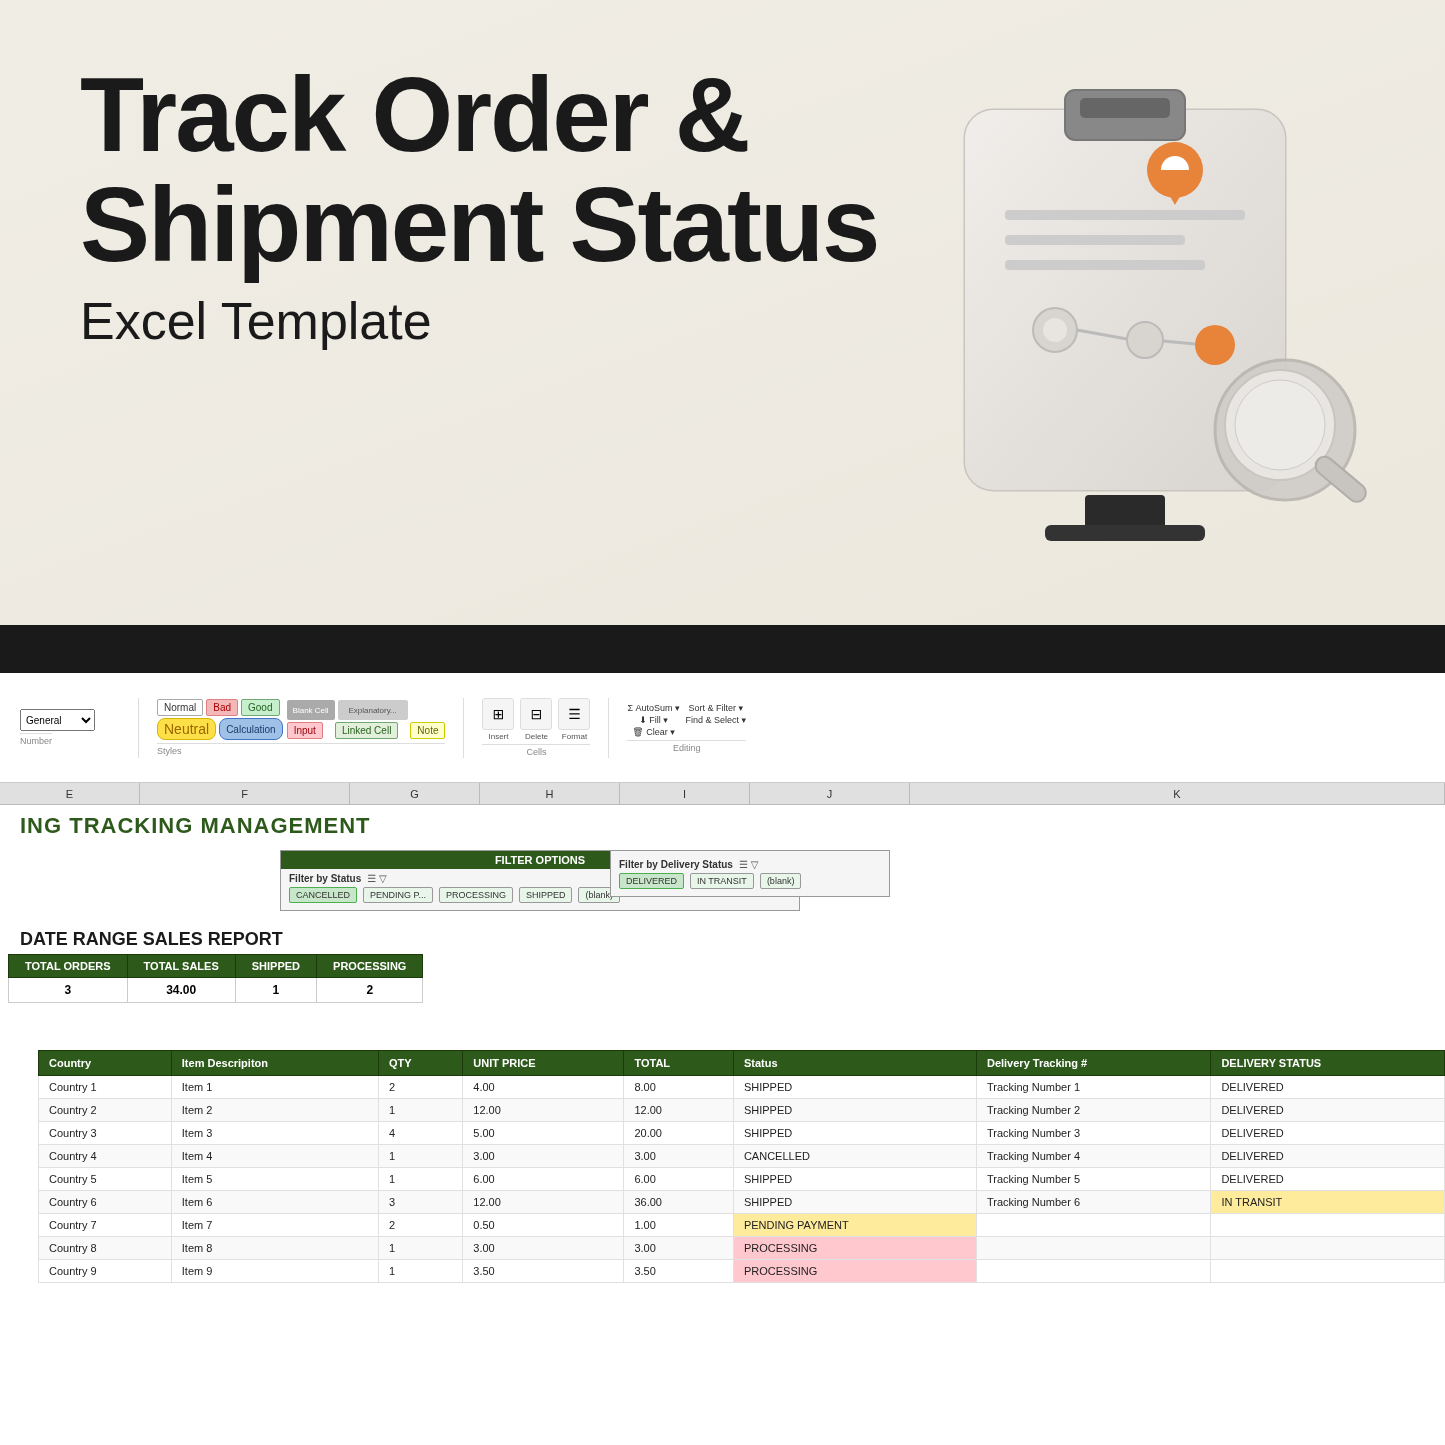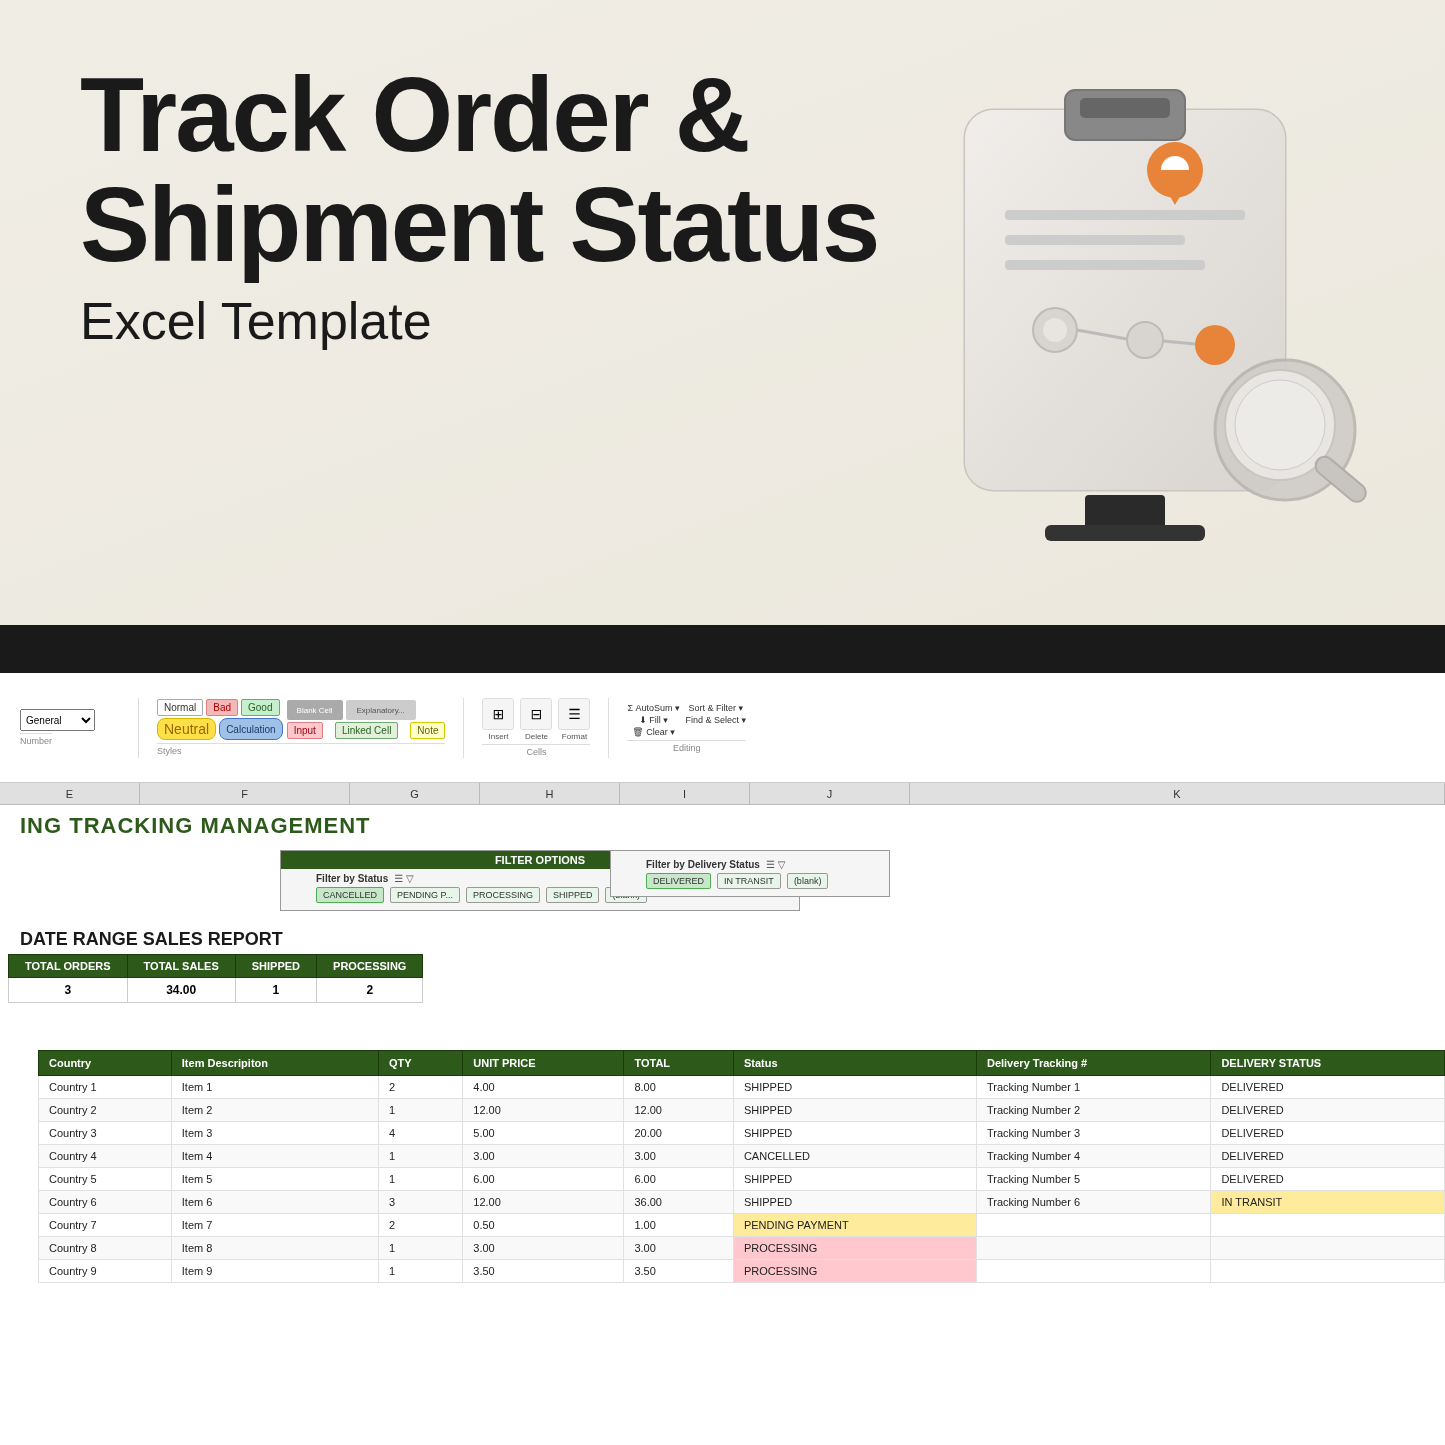--- a/index.html
+++ b/index.html
@@ -213,21 +213,20 @@
     .filter-panel-body {
       background: #f5f5f5;
       padding: 4px 8px;
     }
 
     .filter-row {
       display: flex;
       align-items: center;
       gap: 6px;
       margin-bottom: 3px;
-      margin-left: 27px;
     }
 
     .filter-label {
       font-size: 10px;
       color: #333;
       font-weight: bold;
       white-space: nowrap;
     }
 
     .filter-icon {
@@ -440,21 +439,21 @@
             <button class="ribbon-btn-bad">Bad</button>
             <button class="ribbon-btn-good">Good</button>
           </div>
           <div style="display:flex;gap:3px;">
             <button class="ribbon-btn-neutral">Neutral</button>
             <button class="ribbon-btn-calc">Calculation</button>
           </div>
         </div>
         <div>
           <div style="display:flex;gap:3px;margin-bottom:2px;">
-            <div style="background:#aaa;width:56px;height:20px;display:flex;align-items:center;justify-content:center;font-size:8px;color:#fff;border-radius:2px;">Blank Cell</div>
+            <div style="background:#aaa;width:48px;height:20px;display:flex;align-items:center;justify-content:center;font-size:8px;color:#fff;border-radius:2px;">Blank Cell</div>
             <div style="background:#ccc;width:70px;height:20px;display:flex;align-items:center;justify-content:center;font-size:8px;color:#555;border-radius:2px;">Explanatory...</div>
           </div>
           <div style="display:flex;gap:12px;">
             <button class="ribbon-btn-input">Input</button>
             <button class="ribbon-btn-linked">Linked Cell</button>
             <button class="ribbon-btn-note">Note</button>
           </div>
         </div>
       </div>
       <div style="font-size:9px;color:#888;border-top:1px solid #ddd;padding-top:2px;">Styles</div>

